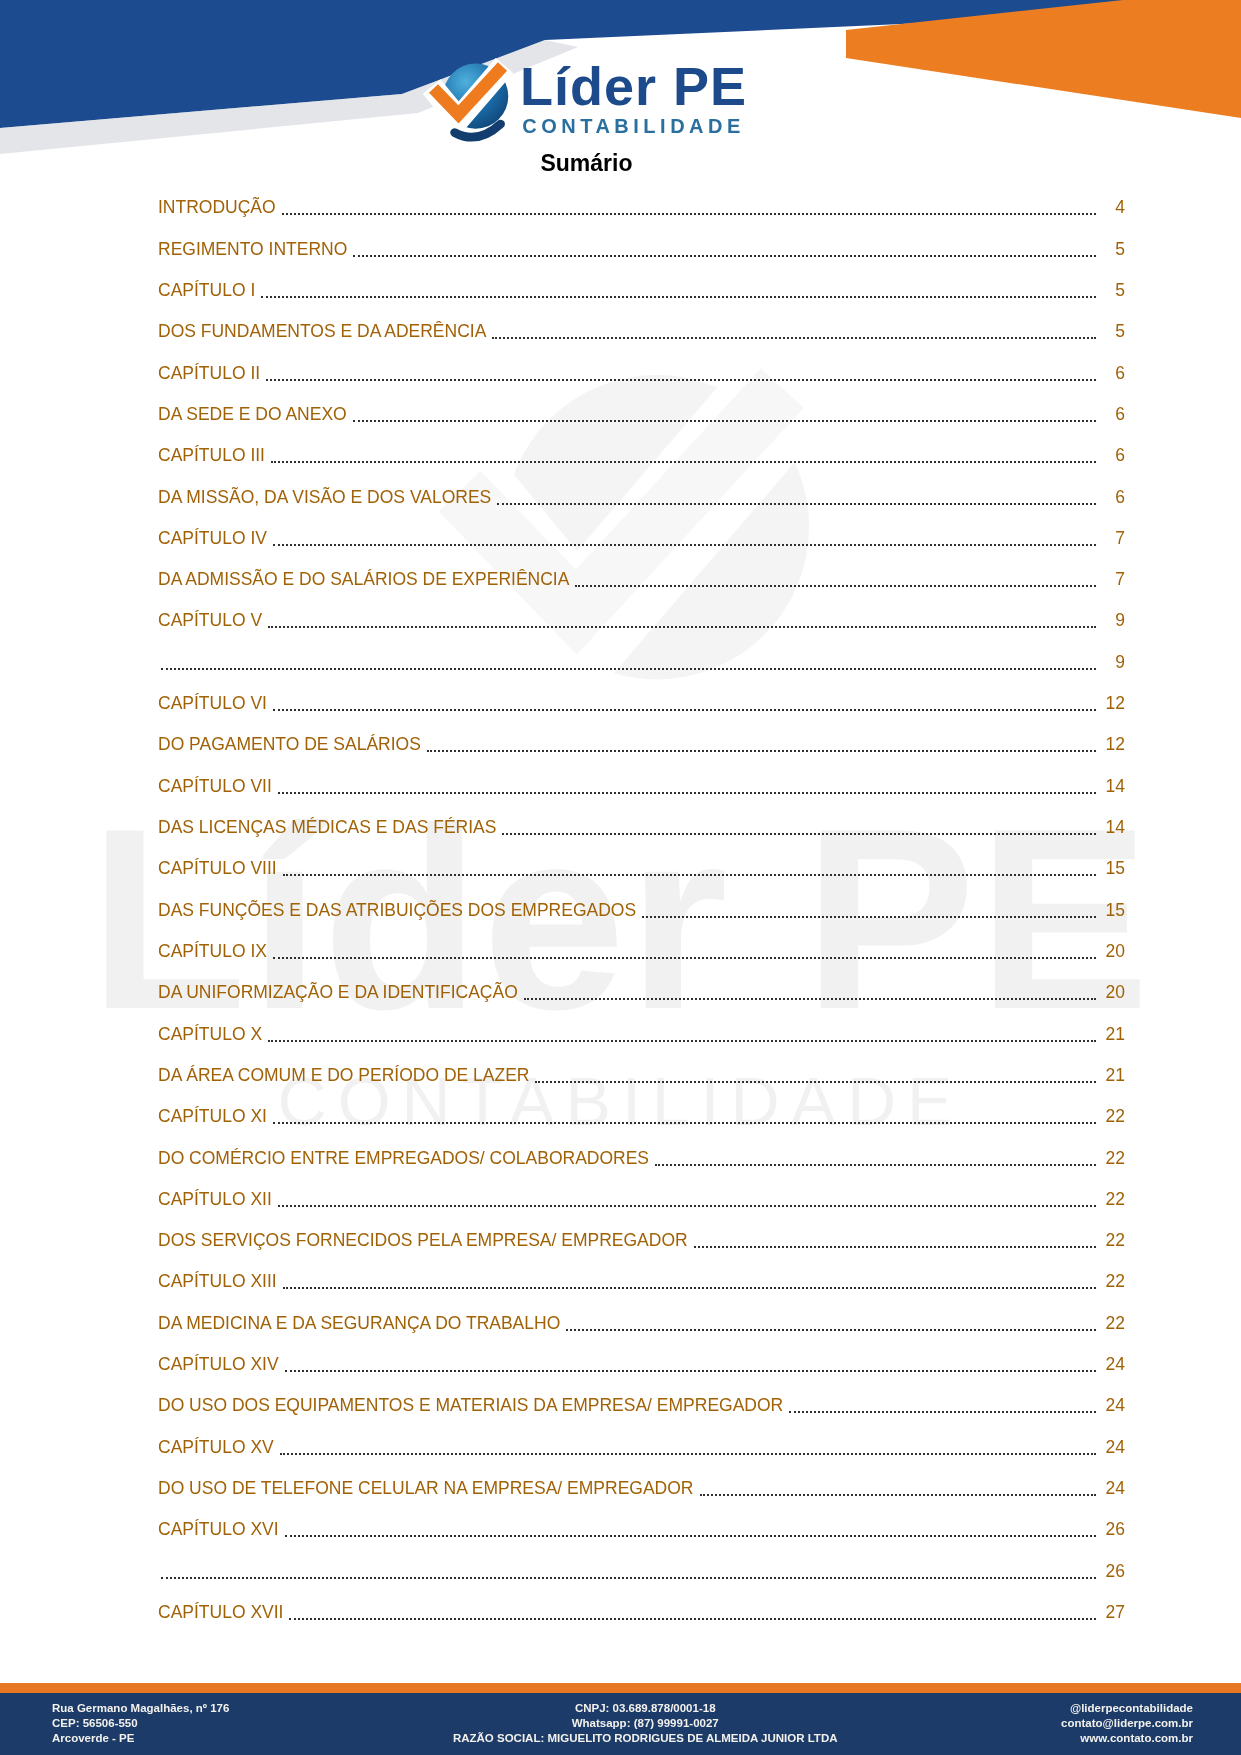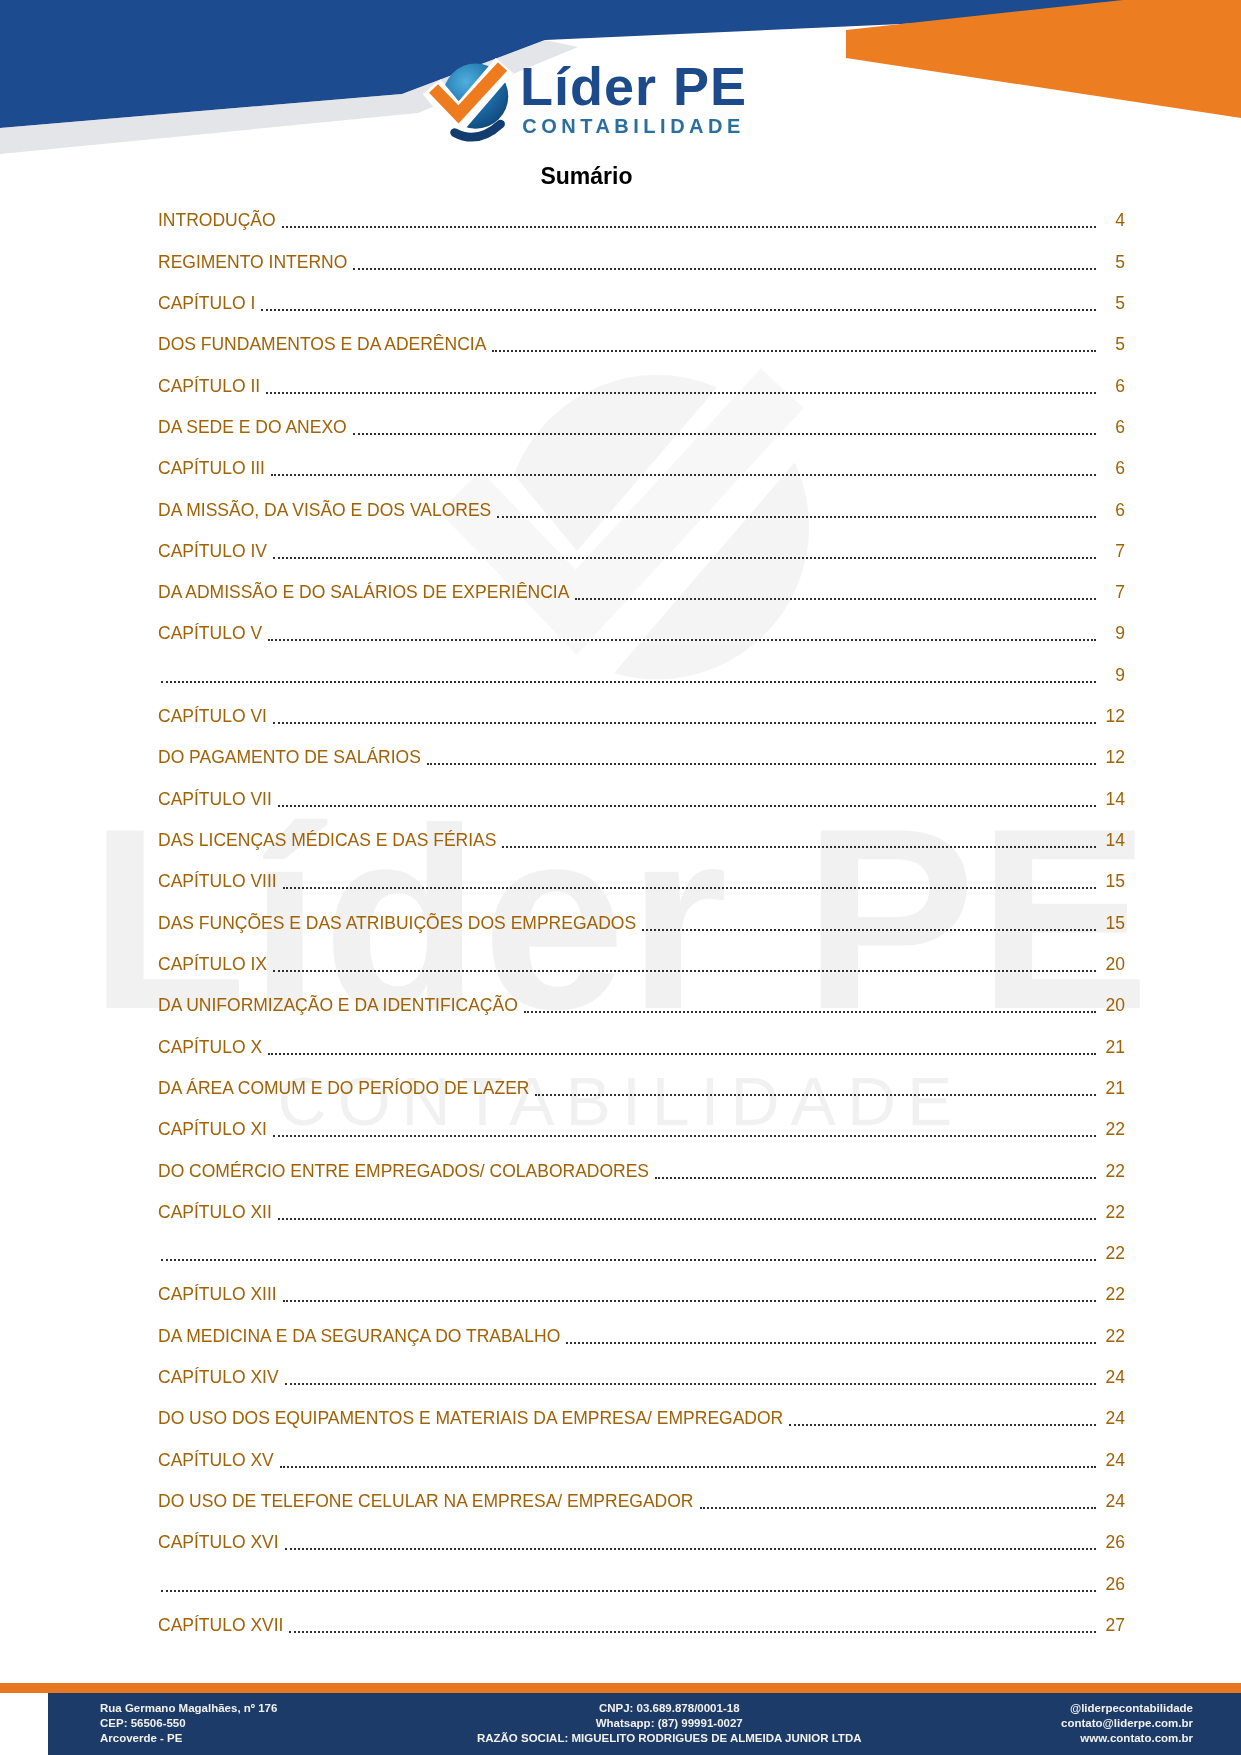--- a/index.html
+++ b/index.html
@@ -31,35 +31,35 @@
   .logo-subtext { font-size:20px; color:#2a6f9e; letter-spacing:4.5px; font-weight:bold; margin-top:3px; text-align:center; }
 
   
   .watermark { position:absolute; left:0; top:330px; width:1241px; z-index:1; opacity:.07; color:#444;
                text-align:center; pointer-events:none; }
   .wm-icon svg { width:460px; height:430px; filter:grayscale(1); }
   .wm-text { font-size:258px; font-weight:bold; line-height:230px; letter-spacing:2px; white-space:nowrap; margin-top:40px; }
   .wm-subtext { font-size:68px; letter-spacing:11px; margin-top:28px; white-space:nowrap; font-weight:normal; }
 
   
-  .content { position:absolute; left:158px; top:163px; width:967px; z-index:2; }
+  .content { position:absolute; left:158px; top:150px; width:967px; z-index:2; }
   .page-title { text-align:center; font-size:23px; font-weight:bold; color:#000; transform:translateX(-55px); }
   .toc { margin-top:7px; }
   .toc-row { display:flex; align-items:flex-end; height:41.32px; box-sizing:border-box;
              padding-bottom:7px; font-size:17.5px; color:#a16207; }
   .toc-label { white-space:nowrap; padding-right:3px; }
   .toc-dots { flex:1; border-bottom:2.2px dotted #2f2f2f; margin:0 3px 3px 3px; }
   .toc-page { min-width:26px; text-align:right; }
 
   
   .footer { position:absolute; left:0; bottom:0; width:1241px; z-index:4; }
   .footer-strip { height:10px; background:#e87722; }
   .footer-main { height:62px; background:#1c3b69; display:flex; justify-content:space-between;
                  box-sizing:border-box; padding:8px 48px 0 52px; color:#f2f1ec;
-                 font-size:11.5px; font-weight:bold; line-height:15px;margin-left:48px; }
+                 font-size:11.5px; font-weight:bold; line-height:15px; }
   .footer-col.center { flex:1; text-align:center; }
   .footer-col.right { text-align:right; }
 </style>
 </head>
 <body>
 
 <div class="header">
   <div class="band-blue"></div>
   <div class="band-gray"></div>
   <div class="band-orange"></div>
@@ -245,20 +245,21 @@
     <span class="toc-page">22</span>
   </div>
 
   <div class="toc-row">
     <span class="toc-label">CAPÍTULO XII</span>
     <span class="toc-dots"></span>
     <span class="toc-page">22</span>
   </div>
 
   <div class="toc-row">
+    <span class="toc-label">DOS SERVIÇOS FORNECIDOS PELA EMPRESA/ EMPREGADOR</span>
     <span class="toc-dots"></span>
     <span class="toc-page">22</span>
   </div>
 
   <div class="toc-row">
     <span class="toc-label">CAPÍTULO XIII</span>
     <span class="toc-dots"></span>
     <span class="toc-page">22</span>
   </div>
 

